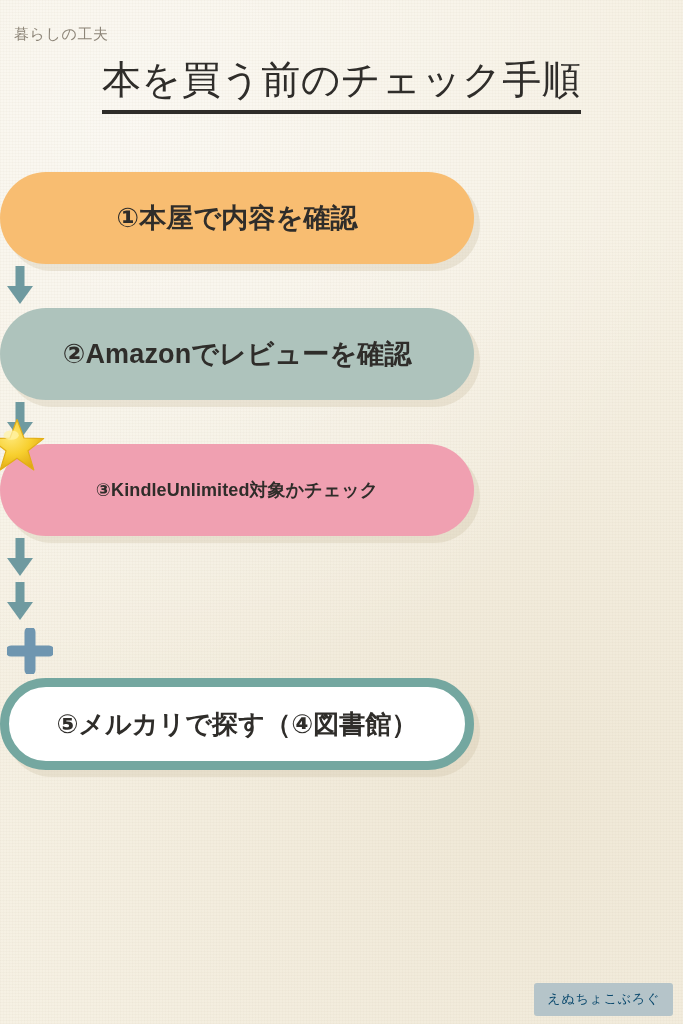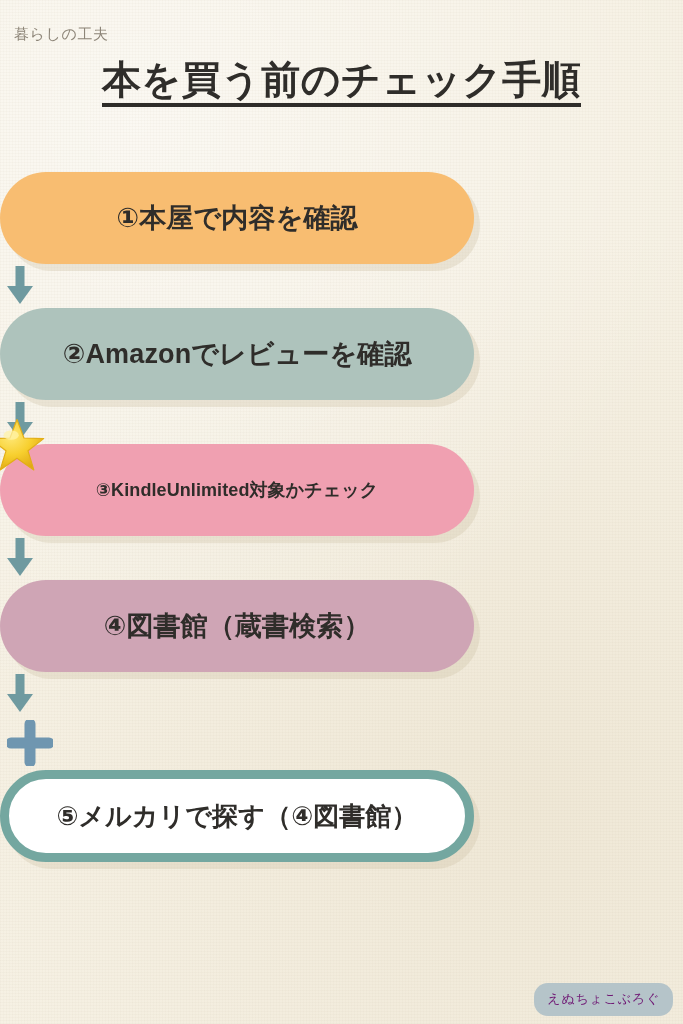--- a/index.html
+++ b/index.html
@@ -44,24 +44,25 @@
   .title-wrap {
     position: absolute;
     top: 58px;
     left: 0;
     width: 683px;
     text-align: center;
   }
   .title {
     display: inline-block;
     font-size: 39px;
-    font-weight: 700;
+    font-weight: 400;
     letter-spacing: 0.01em;
     color: #2f2d2a;
     line-height: 1.15;
+    padding-bottom: 7px;
     border-bottom: 4px solid #2f2d2a;
   }
 
   
   .flow {
     position: absolute;
     top: 172px;
     left: 0;
     width: 683px;
     display: flex;
@@ -133,25 +134,25 @@
     align-items: center;
     justify-content: center;
   }
 
   
   .watermark {
     position: absolute;
     right: 10px;
     bottom: 8px;
     background: #b5c4c9;
-    color: #701a75;
+    color: #0c4a6e;
     font-size: 13px;
     letter-spacing: 0.06em;
     padding: 7px 13px 8px 13px;
-    border-radius: 14px;
+    border-radius: 3px;
   }
 </style>
 </head>
 <body>
 
 <div id="page">
 
   <div class="brand">暮らしの工夫</div>
 
   <div class="title-wrap">
@@ -198,23 +199,20 @@
       <span class="step-label">③KindleUnlimited対象かチェック</span>
     </div>
 
     <div class="connector">
       <svg width="30" height="40" viewBox="0 0 30 40">
         <path d="M15 0 L15 24" stroke="#6f9aa0" stroke-width="9" stroke-linecap="butt" fill="none"></path>
         <path d="M2 20 L15 38 L28 20 Z" fill="#6f9aa0"></path>
       </svg>
     </div>
 
-    <div class="step s4">
-      <span class="step-label">④図書館（蔵書検索）</span>
-    </div>
 
     <div class="connector">
       <svg width="30" height="40" viewBox="0 0 30 40">
         <path d="M15 0 L15 24" stroke="#6f9aa0" stroke-width="9" stroke-linecap="butt" fill="none"></path>
         <path d="M2 20 L15 38 L28 20 Z" fill="#6f9aa0"></path>
       </svg>
     </div>
 
 
     <div class="plus">

